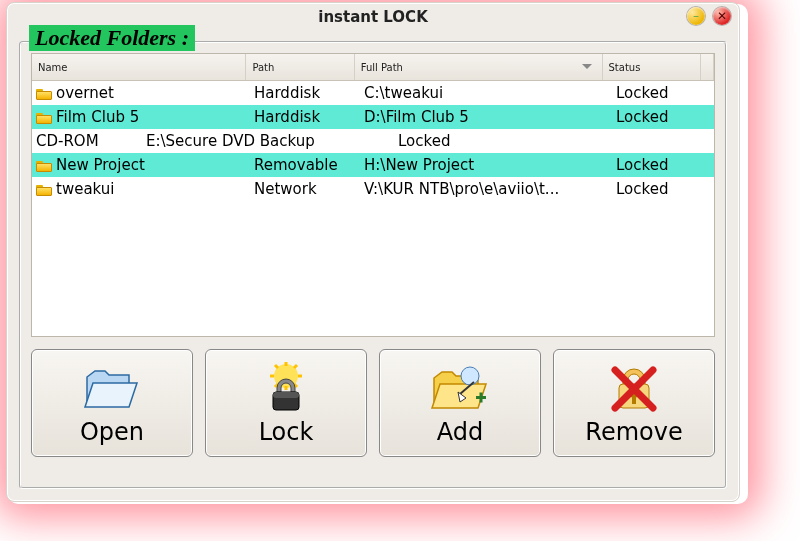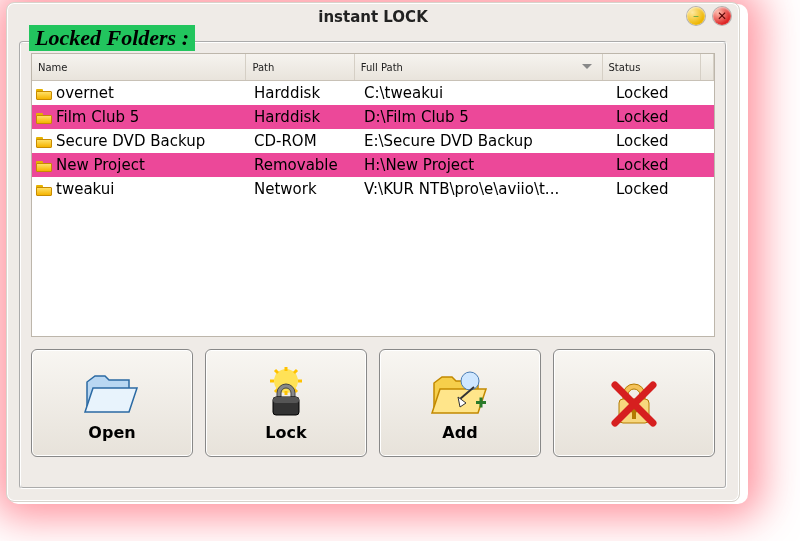--- a/index.html
+++ b/index.html
@@ -130,21 +130,21 @@
     right: 10px;
     top: 10px;
   }
 
   .row {
     display: flex;
     height: 24px;
     font-size: 15px;
     align-items: center;
   }
-  .row.alt { background: #ec4899; }
+  .row.alt { background: #5eead4; }
   .cell {
     display: flex;
     align-items: center;
     padding: 0 4px;
     box-sizing: border-box;
     overflow: hidden;
     white-space: nowrap;
     text-overflow: ellipsis;
   }
   .folder-ico {
@@ -189,22 +189,22 @@
     justify-content: center;
     box-sizing: border-box;
     cursor: pointer;
     box-shadow: inset 0 0 0 1px #fff;
   }
   .tbtn .ico {
     width: 60px; height: 56px;
     display:flex; align-items:center; justify-content:center;
   }
   .tbtn .lbl {
-    font-weight: 700;
-    font-size: 16px;
+    font-weight: 400;
+    font-size: 24px;
     margin-top: 2px;
   }
 </style>
 </head>
 <body>
 
 <div class="glow"></div>
 
 <div class="window">
 
@@ -245,24 +245,20 @@
         <div class="cell col-name">
             <span class="folder-ico"></span>
             <span>Film Club 5</span>
           </div>
         <div class="cell col-drive">Harddisk</div>
         <div class="cell col-path">D:\Film Club 5</div>
         <div class="cell col-status">Locked</div>
       </div>
 
       <div class="row">
-        <div class="cell col-name">
-            <span class="folder-ico"></span>
-            <span>Secure DVD Backup</span>
-          </div>
         <div class="cell col-drive">CD-ROM</div>
         <div class="cell col-path">E:\Secure DVD Backup</div>
         <div class="cell col-status">Locked</div>
       </div>
 
       <div class="row alt">
         <div class="cell col-name">
             <span class="folder-ico"></span>
             <span>New Project</span>
           </div>
@@ -337,18 +333,19 @@
             <path d="M18 18 a11 11 0 0 1 22 0 v4 h-5 v-4 a6 6 0 0 0 -12 0 v4 h-5 Z" fill="#f4c25a" stroke="#b37a00"></path>
             <rect x="14" y="22" width="30" height="24" rx="4" fill="#f7d77e" stroke="#b37a00"></rect>
             <circle cx="29" cy="32" r="4" fill="#b37a00"></circle>
             <rect x="27" y="34" width="4" height="8" fill="#b37a00"></rect>
             <g stroke="#d61f1f" stroke-width="7" stroke-linecap="round">
               <line x1="10" y1="8" x2="48" y2="46"></line>
               <line x1="48" y1="8" x2="10" y2="46"></line>
             </g>
           </svg>
         </div>
+        <div class="lbl">Remove</div>
       </div>
 
 
     </div>
   </div>
 </div>
 
 </body></html>

